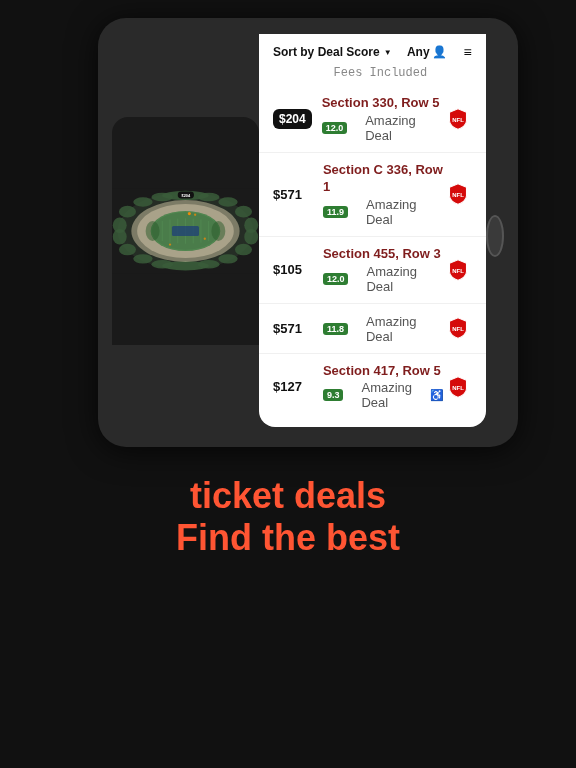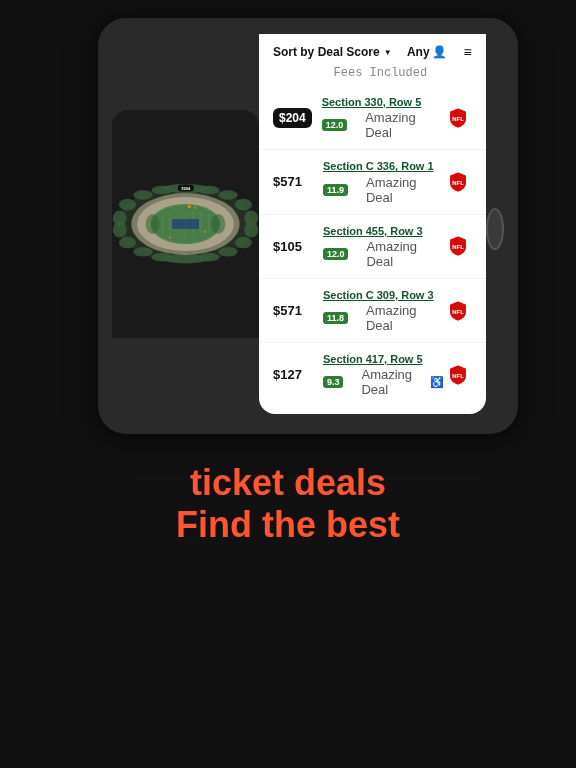--- a/index.html
+++ b/index.html
@@ -125,25 +125,24 @@
       width: auto;
       margin-right: 2px;
     }
 
     .ticket-info {
       flex: 1;
       margin-left: 8px;
     }
 
     .ticket-section {
-      font-size: 11px;
+      font-size: 13px;
       font-weight: 600;
-      color: #14532d;
+      color: #7f1d1d;
       line-height: 1.3;
-      text-decoration: underline;
     }
 
     .ticket-score-row {
       display: flex;
       align-items: center;
       gap: 18px;
       margin-top: 1px;
     }
 
     .score-badge {
@@ -339,21 +338,20 @@
             <svg class="nfl-shield" viewBox="0 0 22 26" xmlns="http://www.w3.org/2000/svg">
       <path d="M11 1 L21 5 L21 15 C21 20 16 24 11 25 C6 24 1 20 1 15 L1 5 Z" fill="#d50a0a"></path>
       <path d="M11 1 L21 5 L21 15 C21 20 16 24 11 25 C6 24 1 20 1 15 L1 5 Z" fill="none" stroke="#fff" stroke-width="1.2"></path>
       <text x="11" y="17" text-anchor="middle" font-size="7" font-weight="900" fill="white" font-family="Arial">NFL</text>
     </svg>
           </div>
         </div>
         <div class="ticket-row">
           <div class="ticket-price">$571</div>
           <div class="ticket-info">
-            <div class="ticket-section">Section C 309, Row 3</div>
             <div class="ticket-score-row">
               <span class="score-badge">11.8</span>
               <span class="score-label">Amazing Deal</span>
             </div>
           </div>
           <div class="ticket-logo">
             <svg class="nfl-shield" viewBox="0 0 22 26" xmlns="http://www.w3.org/2000/svg">
       <path d="M11 1 L21 5 L21 15 C21 20 16 24 11 25 C6 24 1 20 1 15 L1 5 Z" fill="#d50a0a"></path>
       <path d="M11 1 L21 5 L21 15 C21 20 16 24 11 25 C6 24 1 20 1 15 L1 5 Z" fill="none" stroke="#fff" stroke-width="1.2"></path>
       <text x="11" y="17" text-anchor="middle" font-size="7" font-weight="900" fill="white" font-family="Arial">NFL</text>

